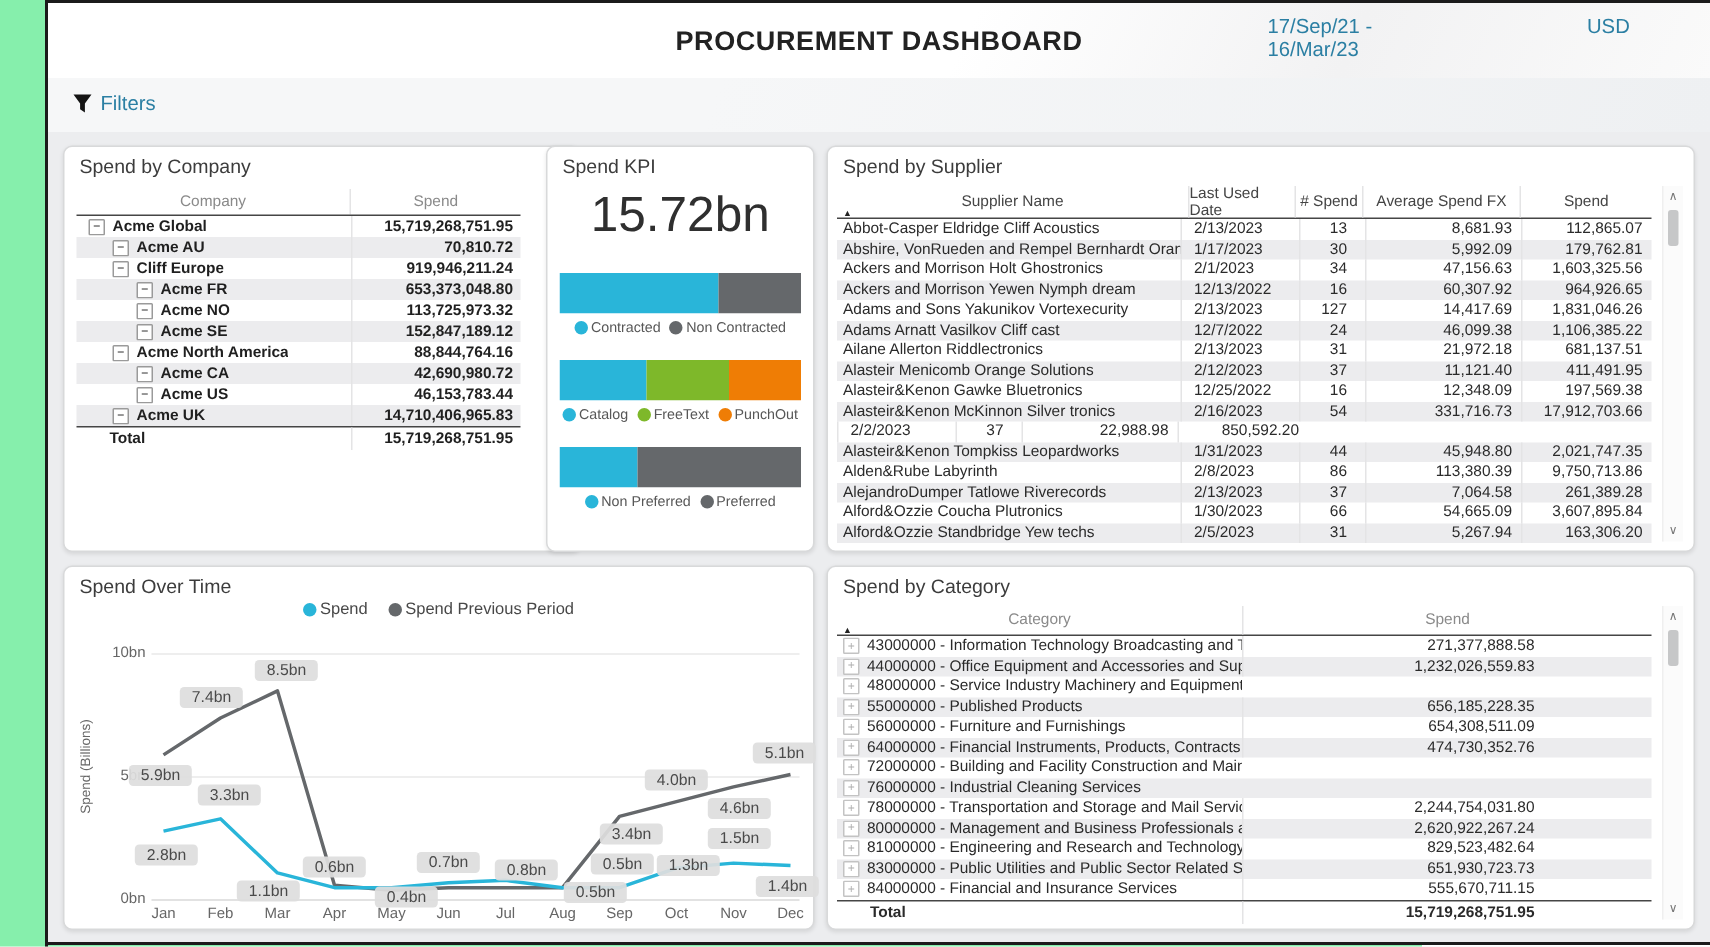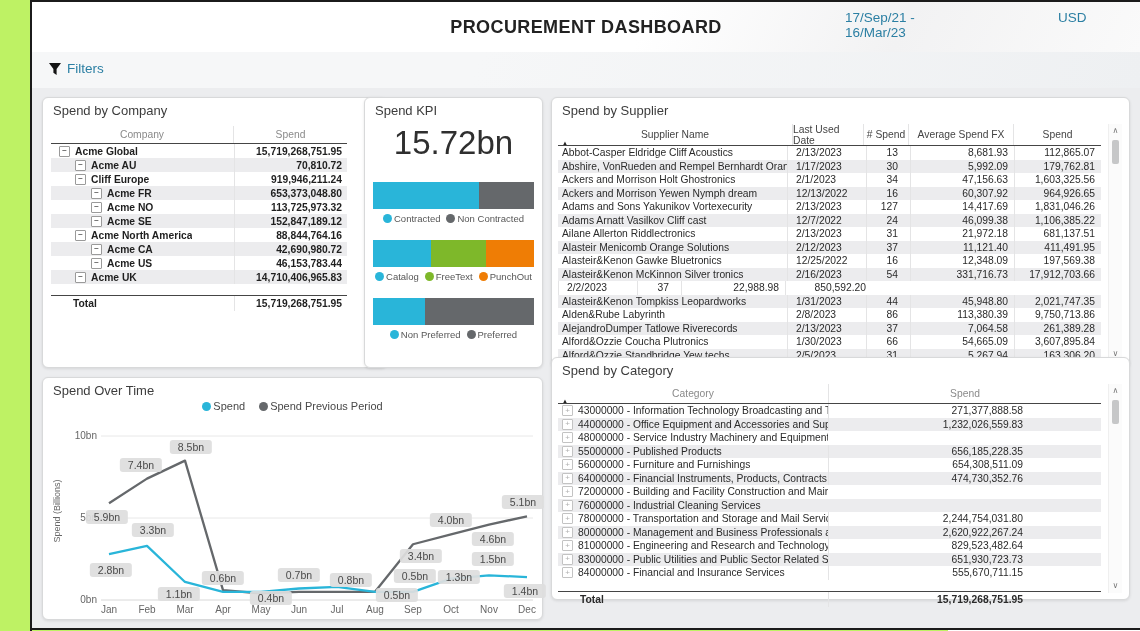--- a/index.html
+++ b/index.html
@@ -1,17 +1,17 @@
 <!DOCTYPE html>
 <html><head>
 <meta charset="utf-8">
 <style>
   html,body{margin:0;padding:0;background:#fff;}
   body{width:1140px;height:631px;overflow:hidden;font-family:"Liberation Sans",sans-serif;}
-  #stage{position:relative;width:948px;height:631px;background:#bef264;}
+  #stage{position:relative;width:948px;height:631px;background:#86efac;}
   
   .frame-top{position:absolute;left:30px;top:0;width:1110px;height:2px;background:#1b1b1b;}
   .frame-left{position:absolute;left:30px;top:0;width:2px;height:631px;background:#1b1b1b;}
   .frame-bottom{position:absolute;left:30px;top:628px;width:1110px;height:2px;background:#1b1b1b;}
   .page-bg{position:absolute;left:32px;top:88px;width:1108px;height:540px;background:#ecedef;}
   .header-band{position:absolute;left:32px;top:2px;width:1108px;height:50px;background:linear-gradient(115deg,#ffffff 55%,#f2f2f3 78%,#fafafa 100%);}
   .page-title{position:absolute;left:32px;top:17px;width:1108px;text-align:center;font-size:18px;font-weight:bold;color:#222;letter-spacing:.4px;}
   .filters-bar{position:absolute;left:32px;top:52px;width:1108px;height:36px;background:linear-gradient(110deg,#f6f7f8 40%,#eef0f2 100%);}
   .filters-left{position:absolute;left:16px;top:9px;display:flex;align-items:center;gap:5px;}
   .filters-label{font-size:13.5px;color:#2b7fa3;}
@@ -22,21 +22,21 @@
   .panel-title{position:absolute;left:10px;top:5px;font-size:13px;color:#3c3c3c;}
   
   .hdr{position:absolute;display:flex;font-size:10.3px;color:#8a8a8a;}
   .hdr .hc{display:flex;align-items:center;justify-content:center;}
   .dark-underline{border-bottom:1px solid #454545;}
   .sort-asc{position:absolute;font-size:6px;color:#222;line-height:6px;}
   .trow{display:flex;align-items:center;font-size:10.3px;color:#2a2a2a;}
   .alt{background:#ececee;}
   .vline{border-left:1px solid #e4e4e5;}
   .num{text-align:right;}
-  .total-row{border-top:1px solid #454545;font-weight:bold;margin-top:11px;}
+  .total-row{border-top:1px solid #454545;font-weight:bold;}
   .tree-icon{display:inline-flex;align-items:center;justify-content:center;width:9px;height:9px;border:1px solid #9a9a9a;color:#666;font-size:8px;line-height:8px;margin-right:5px;background:#fff;flex:none;border-radius:1px;}
   .expand-ic{border-color:#c3c3c3;color:#b0b0b0;}
   .nowrap{white-space:nowrap;overflow:hidden;}
   
   .vscroll{position:absolute;width:13px;background:#fbfbfb;border-left:1px solid #efefef;}
   .vs-arrow{position:absolute;left:0;width:13px;text-align:center;font-size:8px;color:#777;line-height:8px;}
   .vs-thumb{position:absolute;left:3px;width:7px;height:24px;background:#c6c7c8;border-radius:2px;}
   
   .kpi-value{position:absolute;left:0;top:26px;width:100%;text-align:center;font-size:33px;color:#2f2f2f;}
   .kpi-bar{position:absolute;left:8px;width:161px;height:27px;display:flex;overflow:hidden;}
@@ -395,21 +395,21 @@
           <div class="pt-lbl" style="left: 408px; top: 142.4px;">4.0bn</div>
           <div class="pt-lbl" style="left: 416px; top: 198.68px;">1.3bn</div>
           <div class="pt-lbl" style="left: 450px; top: 160.56px;">4.6bn</div>
           <div class="pt-lbl" style="left: 450px; top: 181.4px;">1.5bn</div>
           <div class="pt-lbl" style="left: 480px; top: 124.36px;">5.1bn</div>
           <div class="pt-lbl" style="left: 482px; top: 213.04px;">1.4bn</div>
         </div>
     </div>
   </div>
 
-  <div class="panel" style="left:551px;top:357px;width:577px;height:241px;">
+  <div class="panel" style="left:551px;top:377px;width:577px;height:241px;">
     <div class="panel-title">Spend by Category</div>
     <div class="hdr dark-underline" style="left:6px;top:26px;width:543px;height:19px;">
       <div class="hc" style="width:270px;">Category</div>
       <div class="hc vline" style="flex:1;">Spend</div>
     </div>
     <div class="sort-asc" style="left:10px;top:40px;">▲</div>
     <div style="position:absolute;left:6px;top:46px;width:543px;">
         <div class="trow" style="height: 13.5px;">
           <div class="nowrap" style="width: 270px; display: flex; align-items: center; padding-left: 4px; box-sizing: border-box;">
             <span class="tree-icon expand-ic">+</span>

